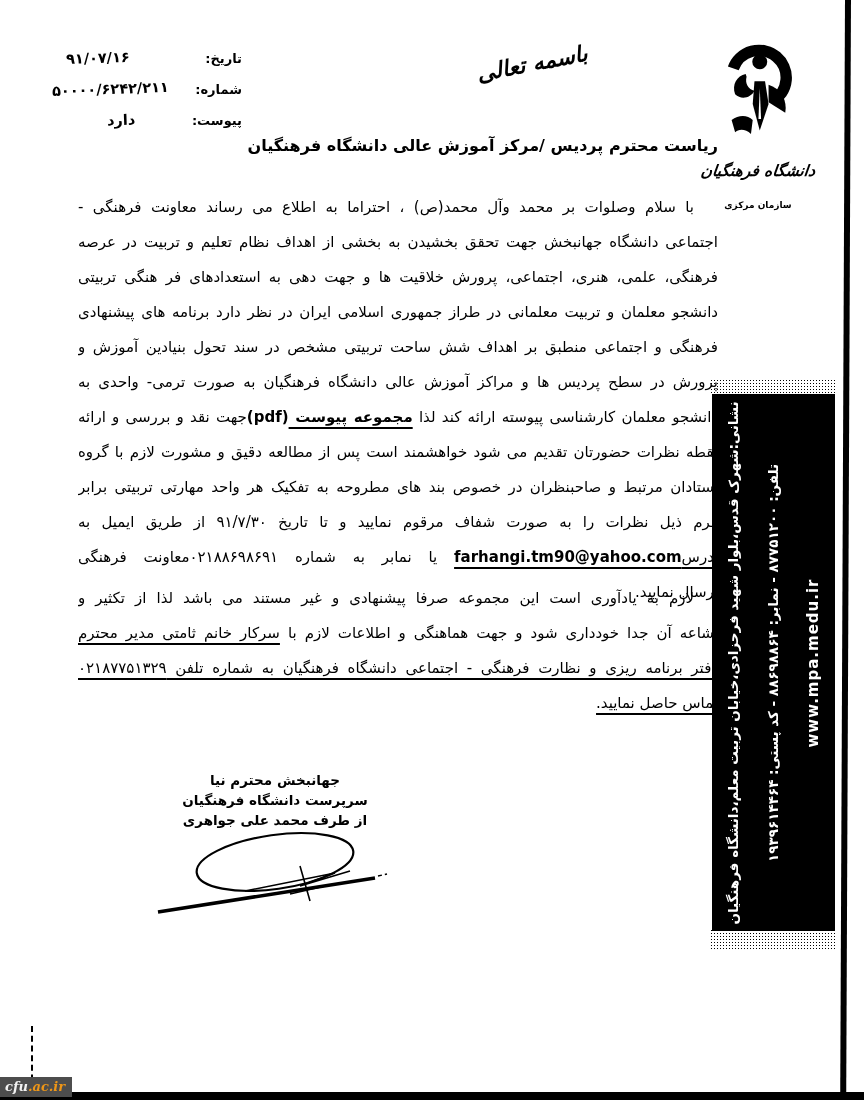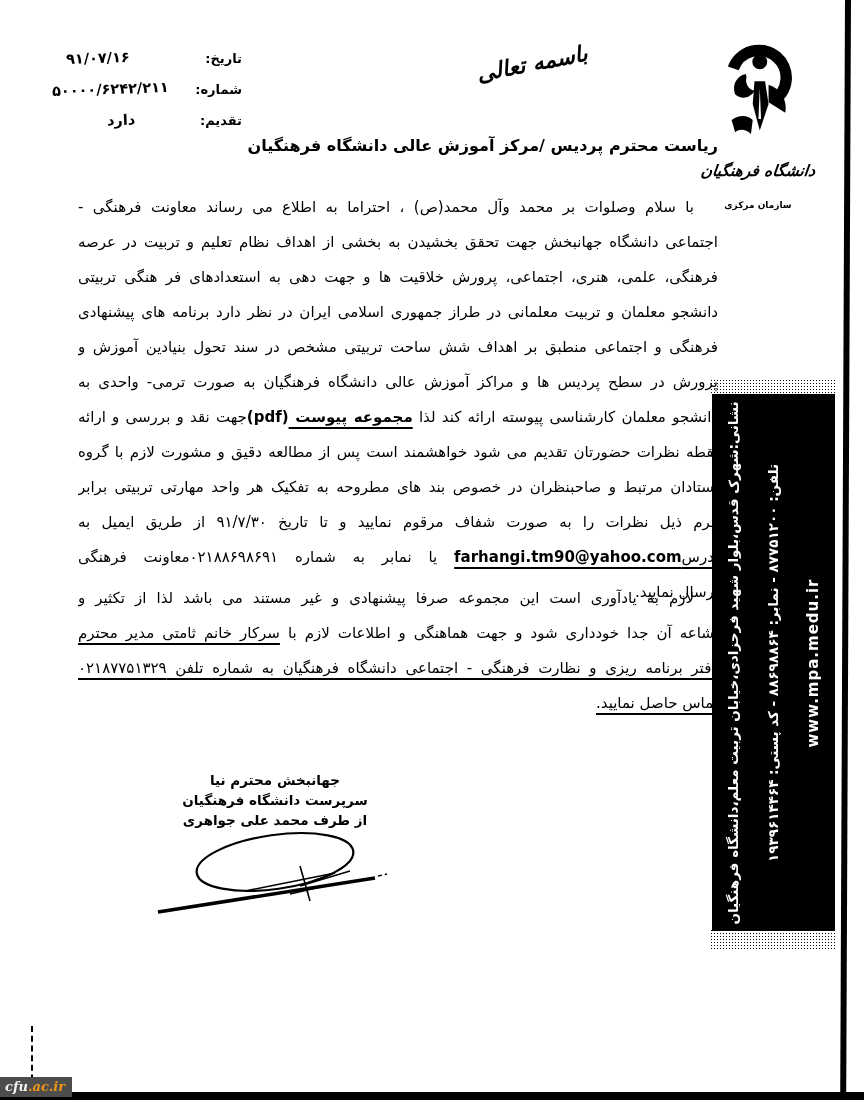--- a/index.html
+++ b/index.html
@@ -99,21 +99,21 @@
   <div class="hfields">
     <div class="hrow">
       <span class="hlabel">تاریخ:</span>
       <span class="hvalue pad"><span>۹۱/۰۷/۱۶</span></span>
     </div>
     <div class="hrow">
       <span class="hlabel">شماره:</span>
       <span class="hvalue"><span>۵۰۰۰۰/۶۲۴۲/۲۱۱</span></span>
     </div>
     <div class="hrow">
-      <span class="hlabel">تقدیم:</span>
+      <span class="hlabel">پیوست:</span>
       <span class="hvalue center"><span>دارد</span></span>
     </div>
   </div>
 
   <div class="bismillah">باسمه تعالی</div>
 
   <div class="logo">
     <svg viewBox="0 0 100 140" aria-hidden="true">
       <path d="M 21.9 37.5 A 31 31 0 1 1 66.5 74.9" fill="none" stroke="#000" stroke-width="13"></path>
       <circle cx="52" cy="30" r="8.5" fill="#000"></circle>

